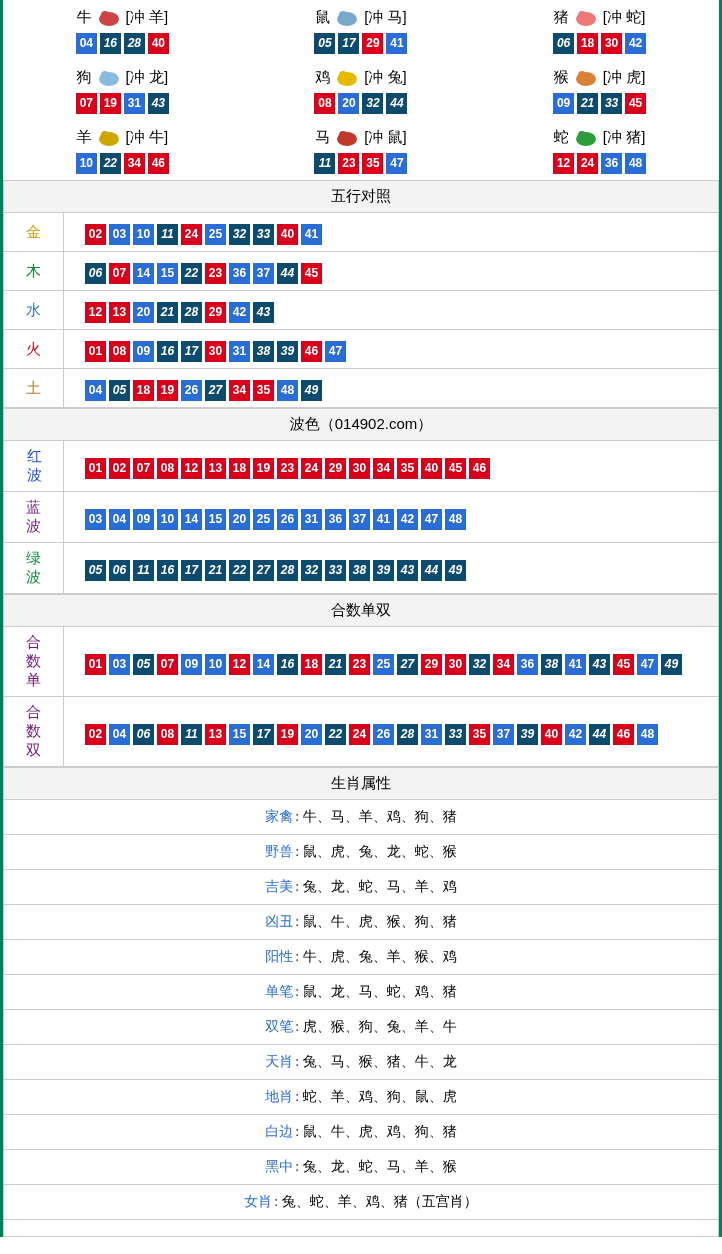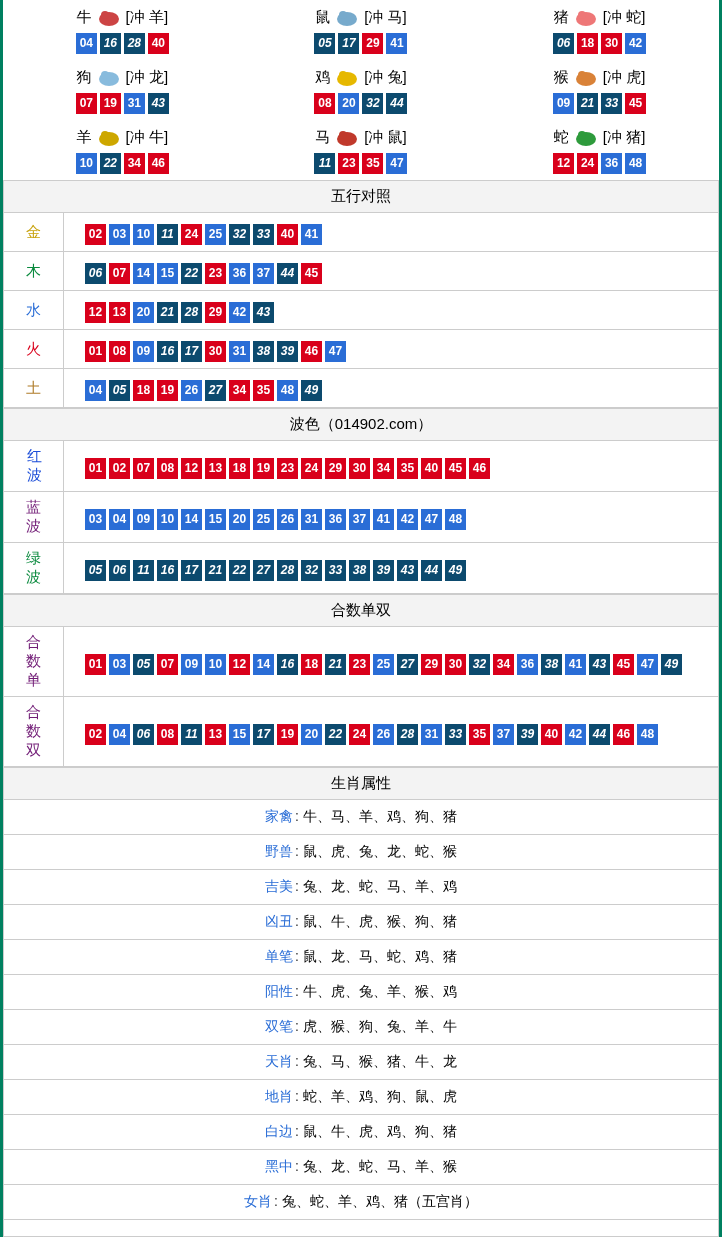--- a/index.html
+++ b/index.html
@@ -19,21 +19,21 @@
   .sec-header td { text-align: center; background: #f3f3f3; font-size: 15px; }
   .label-td { width: 60px; text-align: center; font-size: 15px; }
   .lab-gold { color: #c7a10a; }
   .lab-wood { color: #0a8a3e; }
   .lab-water { color: #2a6dd6; }
   .lab-fire { color: #d9001b; }
   .lab-earth { color: #b07d2b; }
   .lab-red { color: #1d4ed8; text-align: right; }
   .lab-blue { color: #701a75; }
   .lab-green { color: #0a8a3e; margin-top: 44px; }
-  .attr-row td { text-align: center; padding: 8px; }
+  .attr-row td { text-align: center; padding: 8px; font-family: Liberation Serif, serif; }
   .attr-key { color: #2a6dd6; margin-right: 2px; }
   .attr-sep { color: #333; }
 </style>
 </head>
 <body>
 
 <div class="wrap">
 
   <div class="zodiac-grid" id="zodiac-grid">
       <div class="zodiac-cell">
@@ -460,24 +460,24 @@
         <tr class="attr-row">
           <td><span class="attr-key">野兽</span><span class="attr-sep">: </span><span>鼠、虎、兔、龙、蛇、猴</span></td>
         </tr>
         <tr class="attr-row">
           <td><span class="attr-key">吉美</span><span class="attr-sep">: </span><span>兔、龙、蛇、马、羊、鸡</span></td>
         </tr>
         <tr class="attr-row">
           <td><span class="attr-key">凶丑</span><span class="attr-sep">: </span><span>鼠、牛、虎、猴、狗、猪</span></td>
         </tr>
         <tr class="attr-row">
+          <td><span class="attr-key">阳性</span><span class="attr-sep">: </span><span>牛、虎、兔、羊、猴、鸡</span></td>
+        </tr>
+        <tr class="attr-row">
           <td><span class="attr-key">单笔</span><span class="attr-sep">: </span><span>鼠、龙、马、蛇、鸡、猪</span></td>
-        </tr>
-        <tr class="attr-row">
-          <td><span class="attr-key">阳性</span><span class="attr-sep">: </span><span>牛、虎、兔、羊、猴、鸡</span></td>
         </tr>
         <tr class="attr-row">
           <td><span class="attr-key">双笔</span><span class="attr-sep">: </span><span>虎、猴、狗、兔、羊、牛</span></td>
         </tr>
         <tr class="attr-row">
           <td><span class="attr-key">天肖</span><span class="attr-sep">: </span><span>兔、马、猴、猪、牛、龙</span></td>
         </tr>
         <tr class="attr-row">
           <td><span class="attr-key">地肖</span><span class="attr-sep">: </span><span>蛇、羊、鸡、狗、鼠、虎</span></td>
         </tr>

